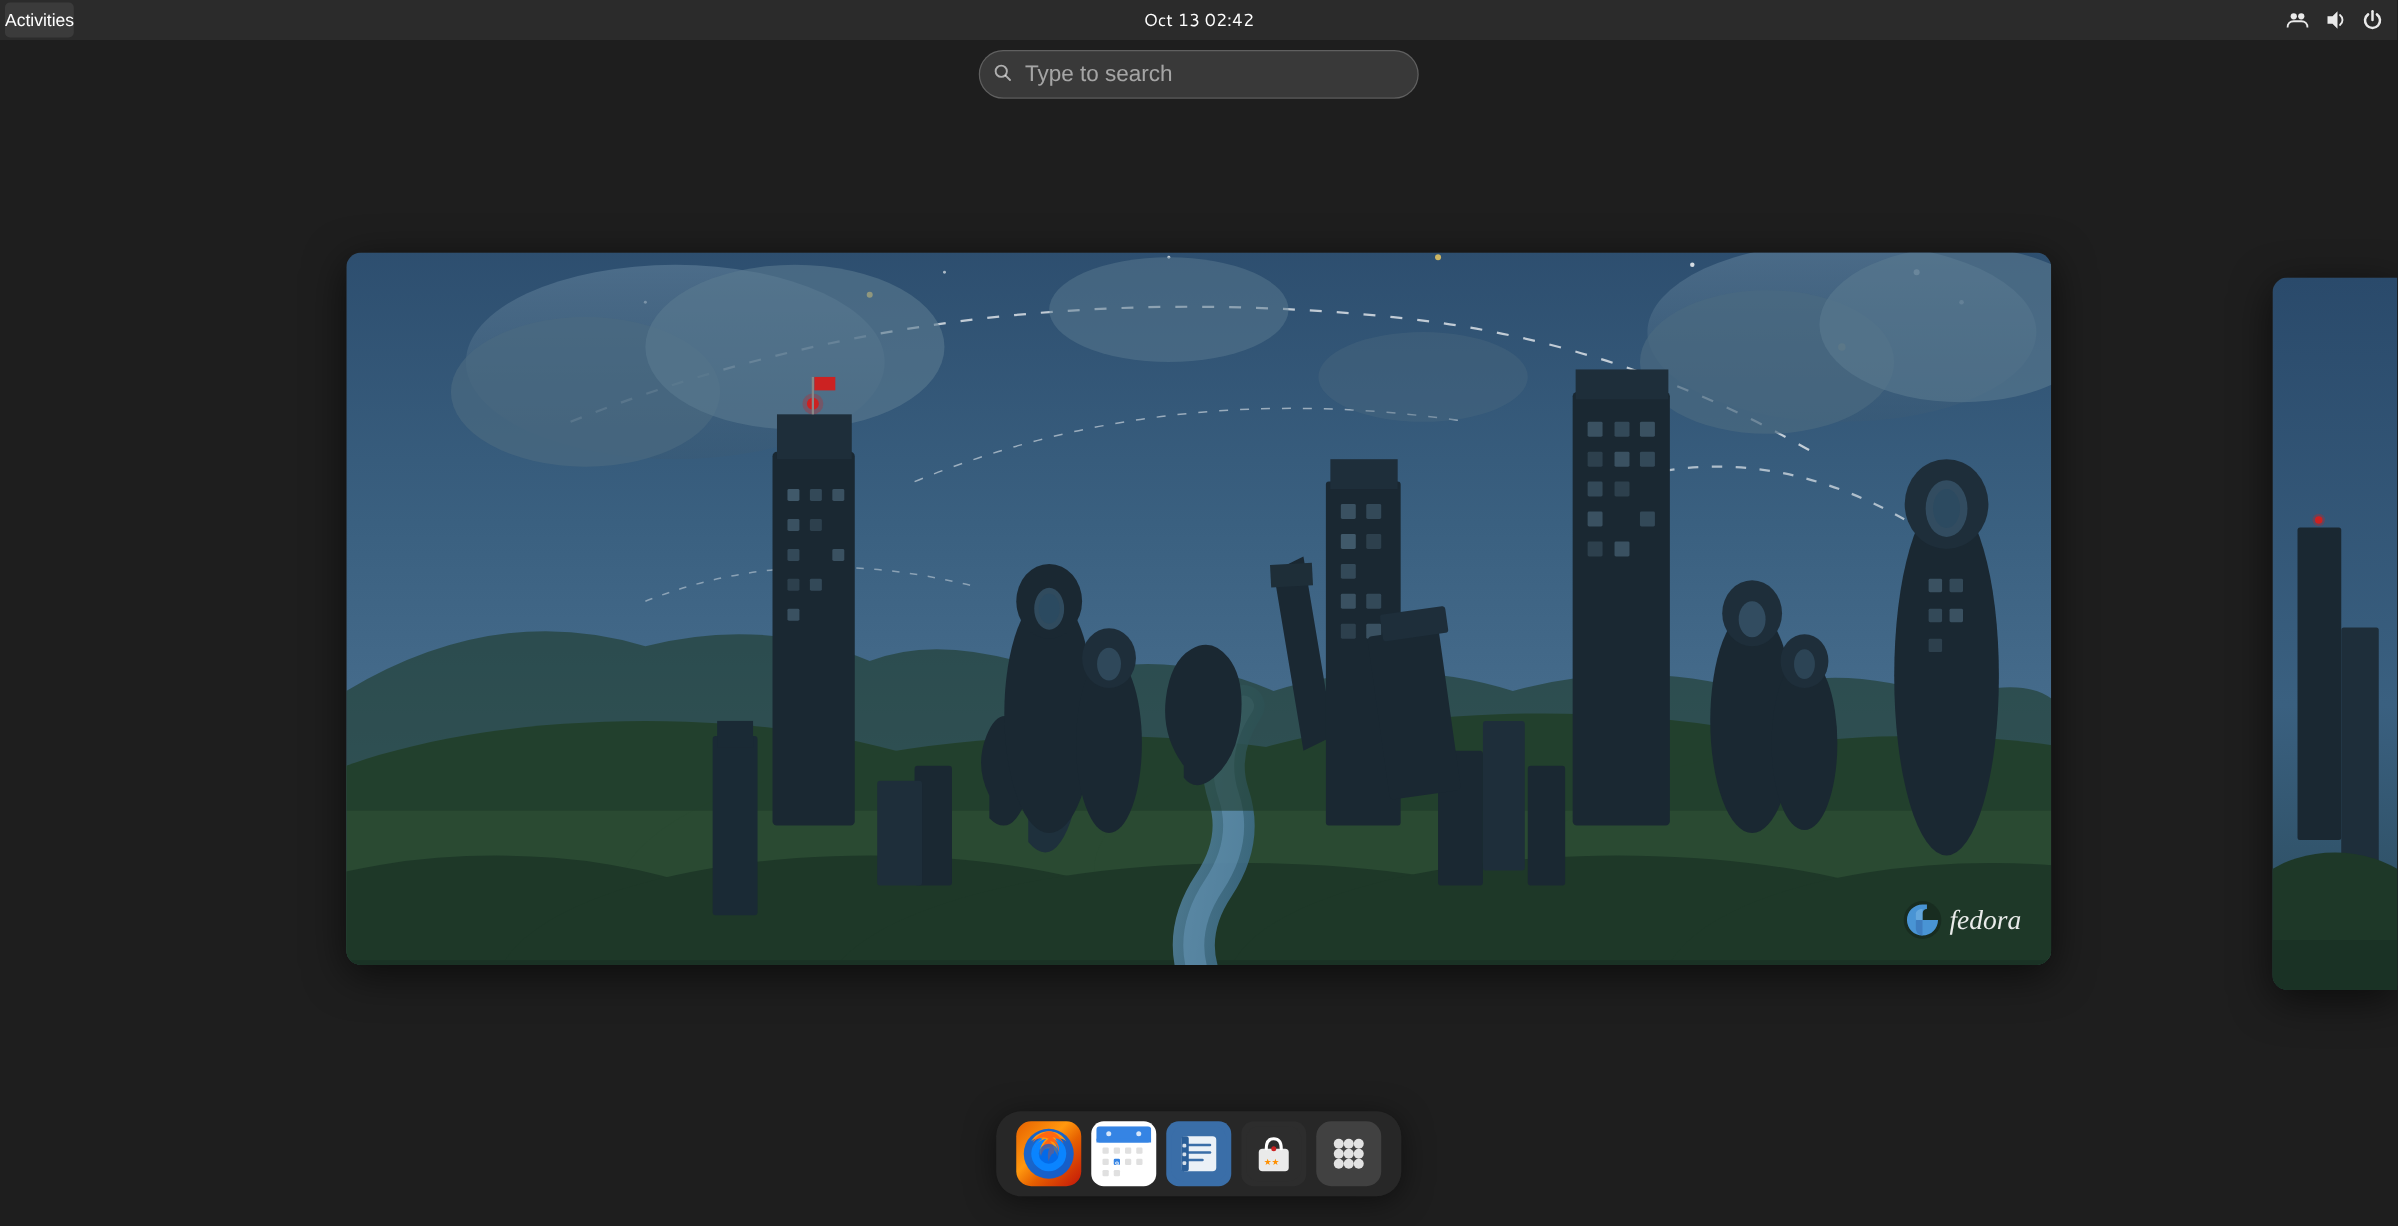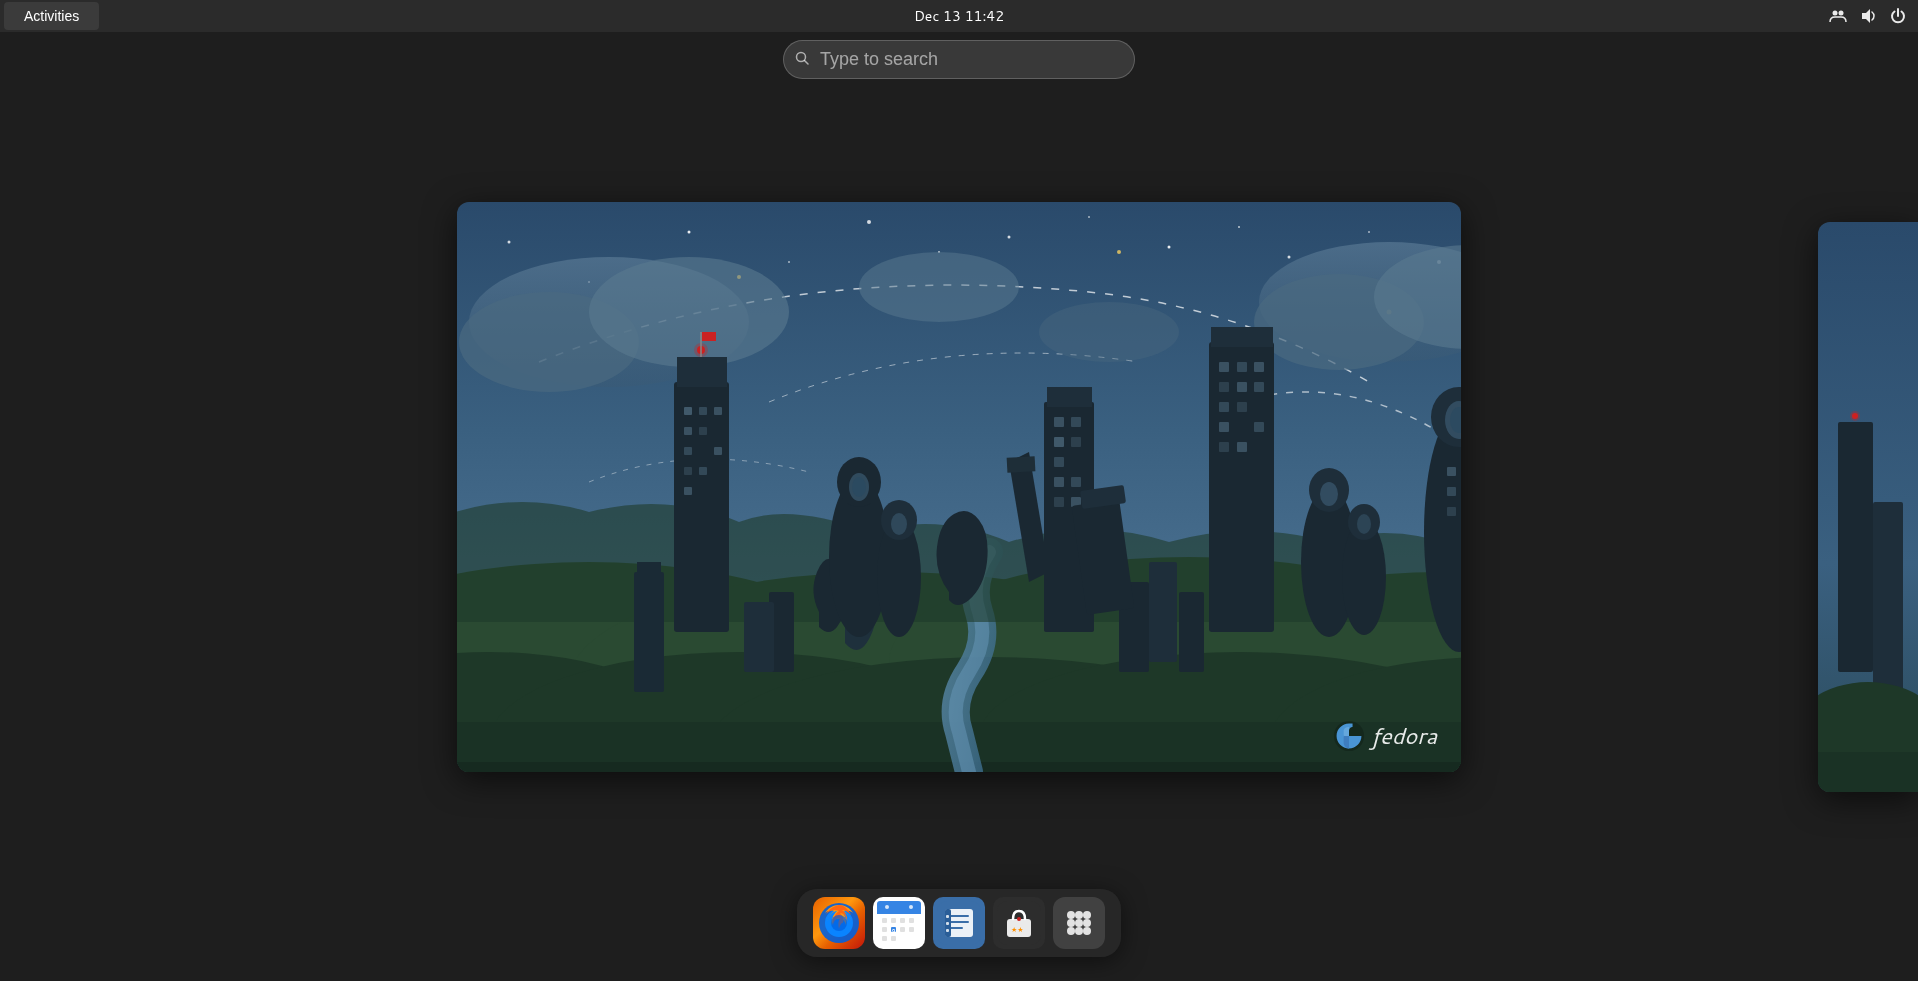--- a/index.html
+++ b/index.html
@@ -25,21 +25,21 @@
       top: 0;
       left: 0;
       z-index: 100;
     }
 
     #activities-btn {
       background: rgba(255,255,255,0.08);
       border: none;
       color: #ffffff;
       font-size: 14px;
-      padding: 2px 20px;
+      padding: 2px 0;
       height: 28px;
       cursor: pointer;
       border-radius: 4px;
       margin-left: 4px;
     }
 
     #clock {
       color: #ffffff;
       font-size: 14px;
       font-weight: 500;
@@ -122,26 +122,27 @@
       justify-content: center;
       gap: 16px;
       width: 100%;
       height: 100%;
       padding: 80px 0 120px 0;
     }
 
     
     #main-window {
       position: relative;
-      width: 1004px;
+      width: 1364px;
       height: 570px;
       border-radius: 12px;
       overflow: hidden;
       box-shadow: 0 8px 32px rgba(0,0,0,0.6);
       flex-shrink: 0;
+      font-family: Liberation Serif, serif;
     }
 
     
     #wallpaper-svg {
       width: 100%;
       height: 100%;
     }
 
     
     #fedora-logo {
@@ -217,21 +218,21 @@
       background: rgba(255,255,255,0.12);
     }
 
   </style>
 </head>
 <body>
 
 <div id="topbar">
   <button id="activities-btn">Activities</button>
 
-  <div id="clock">Dec 13  11:42</div>
+  <div id="clock">Oct 13  02:42</div>
 
   <div id="system-tray">
     <div class="tray-icon">
 
       <svg width="18" height="18" viewBox="0 0 18 18" fill="white" opacity="0.9">
         <circle cx="6" cy="6" r="2.5" fill="white"></circle>
         <circle cx="12" cy="6" r="2.5" fill="white"></circle>
         <path d="M1 15c0-3 2-5 5-5h6c3 0 5 2 5 5" stroke="white" stroke-width="1.5" fill="none"></path>
       </svg>
     </div>

